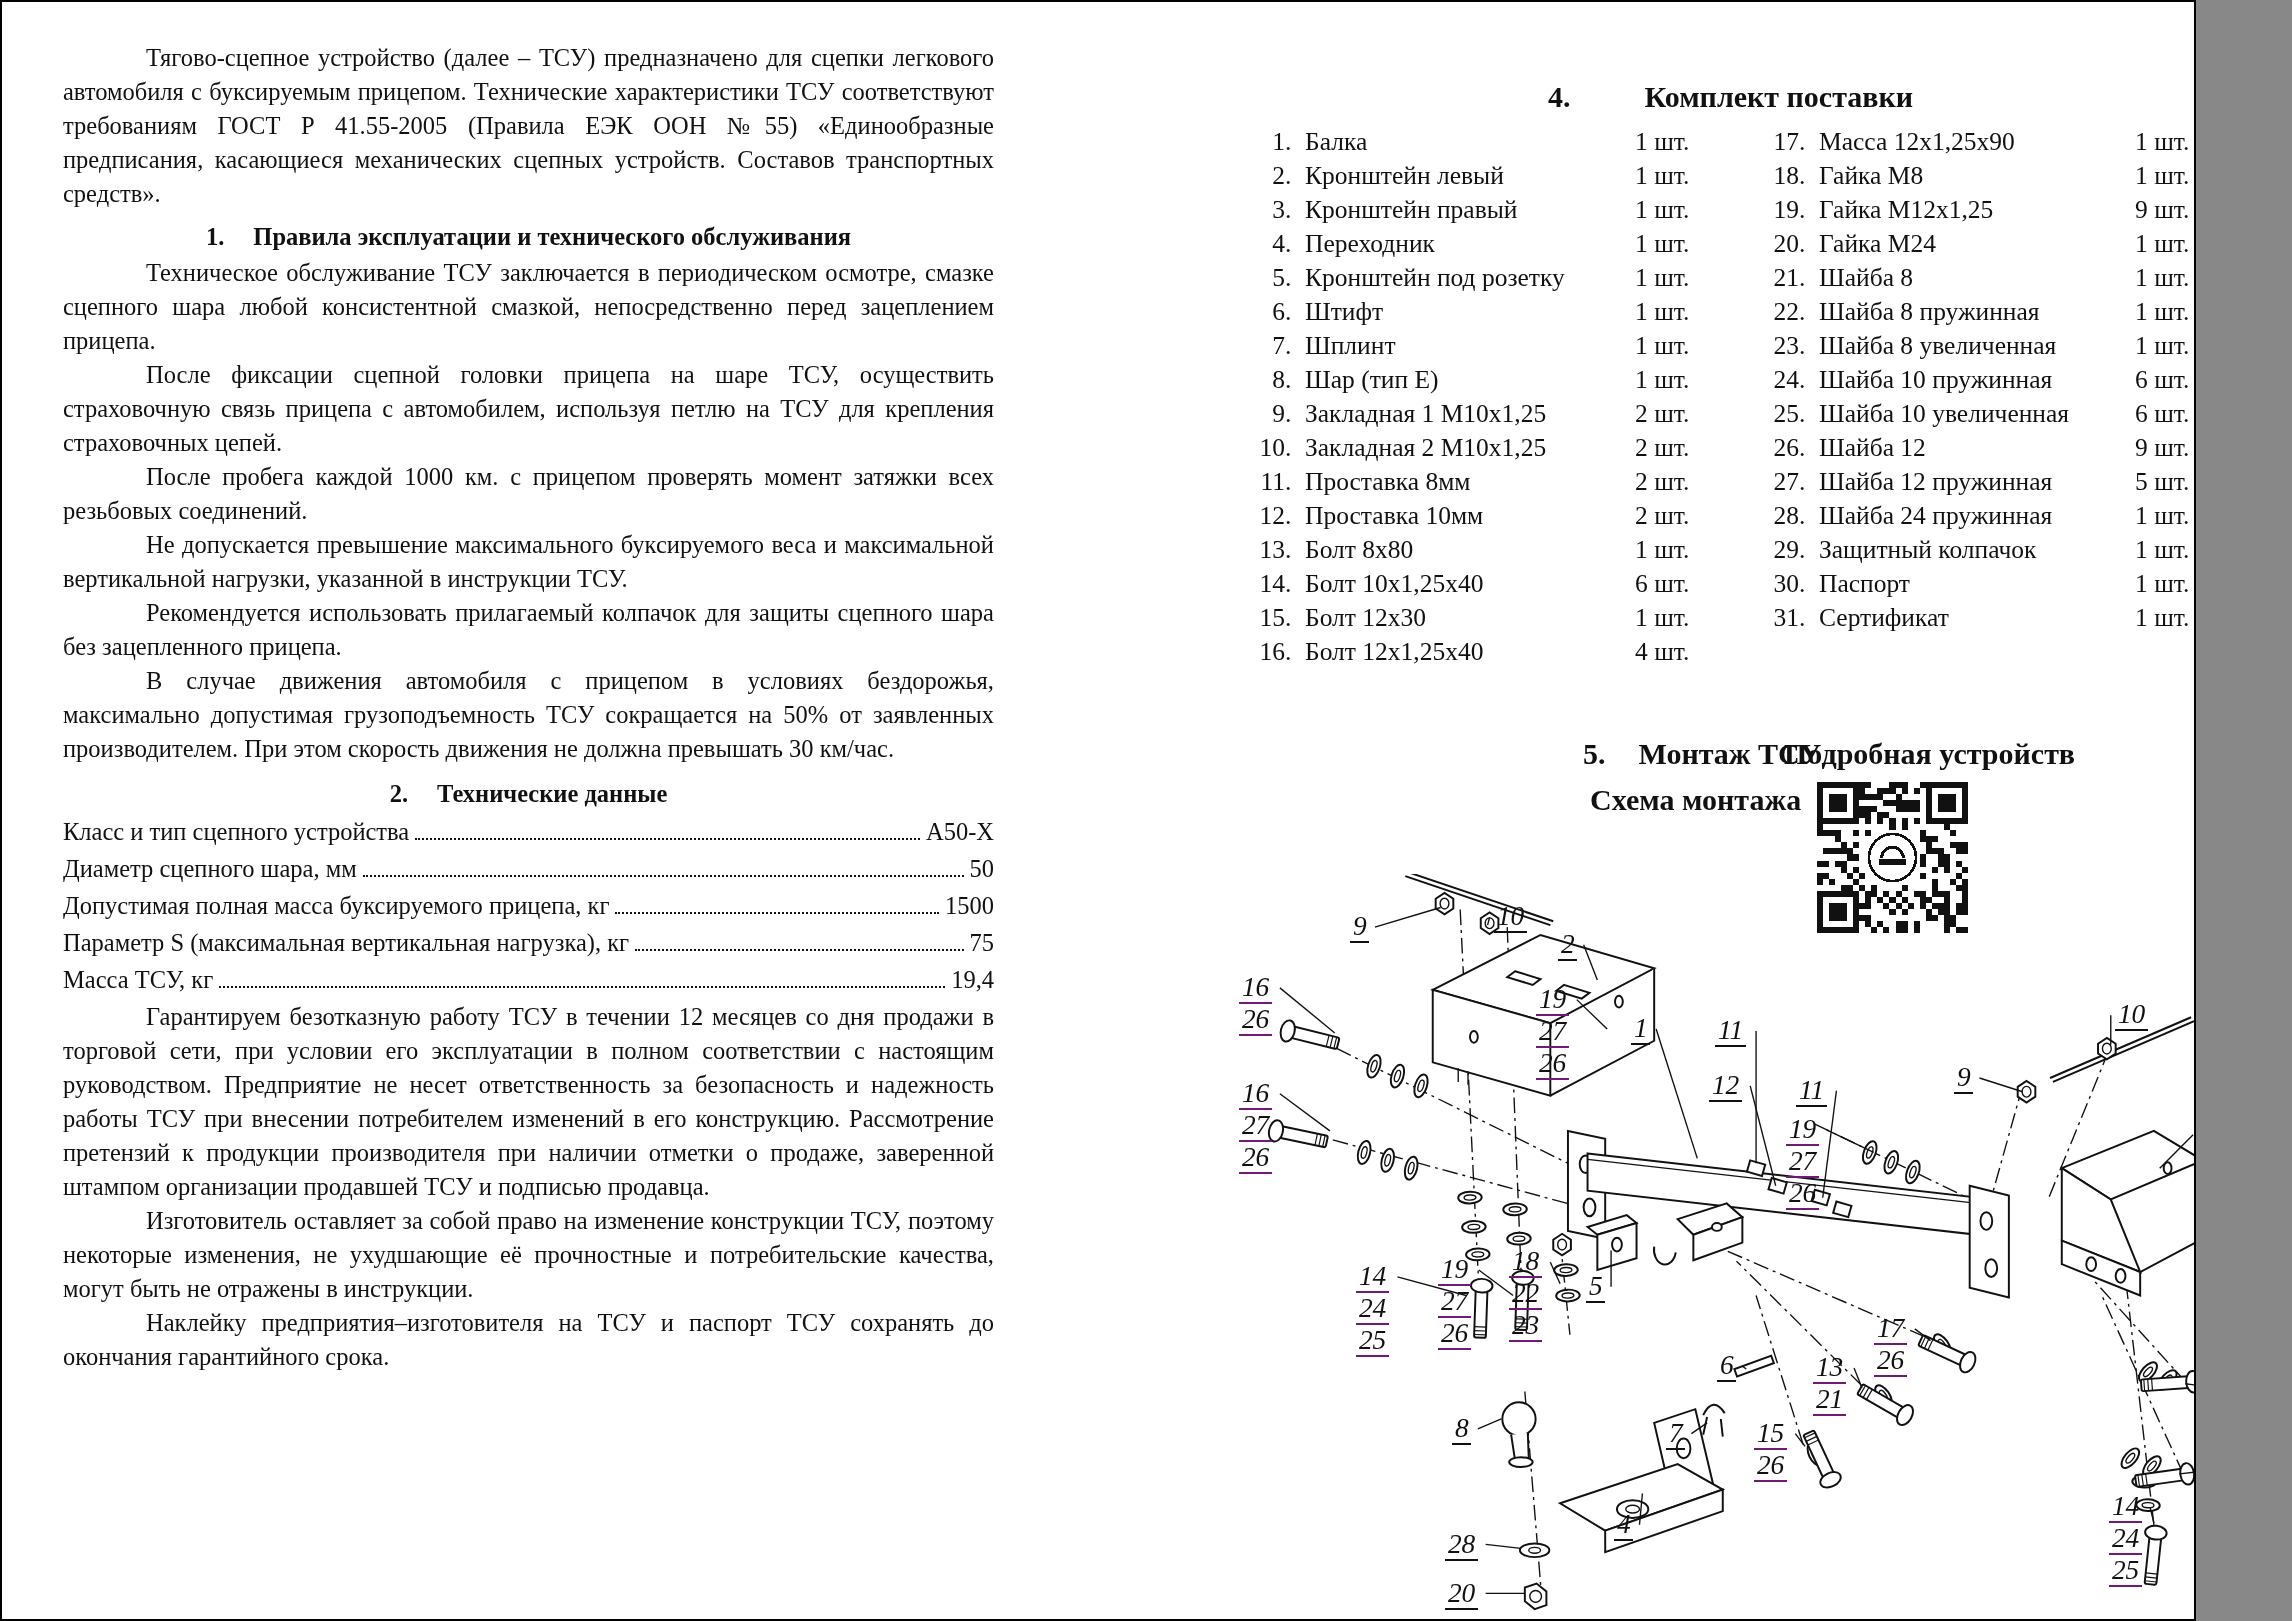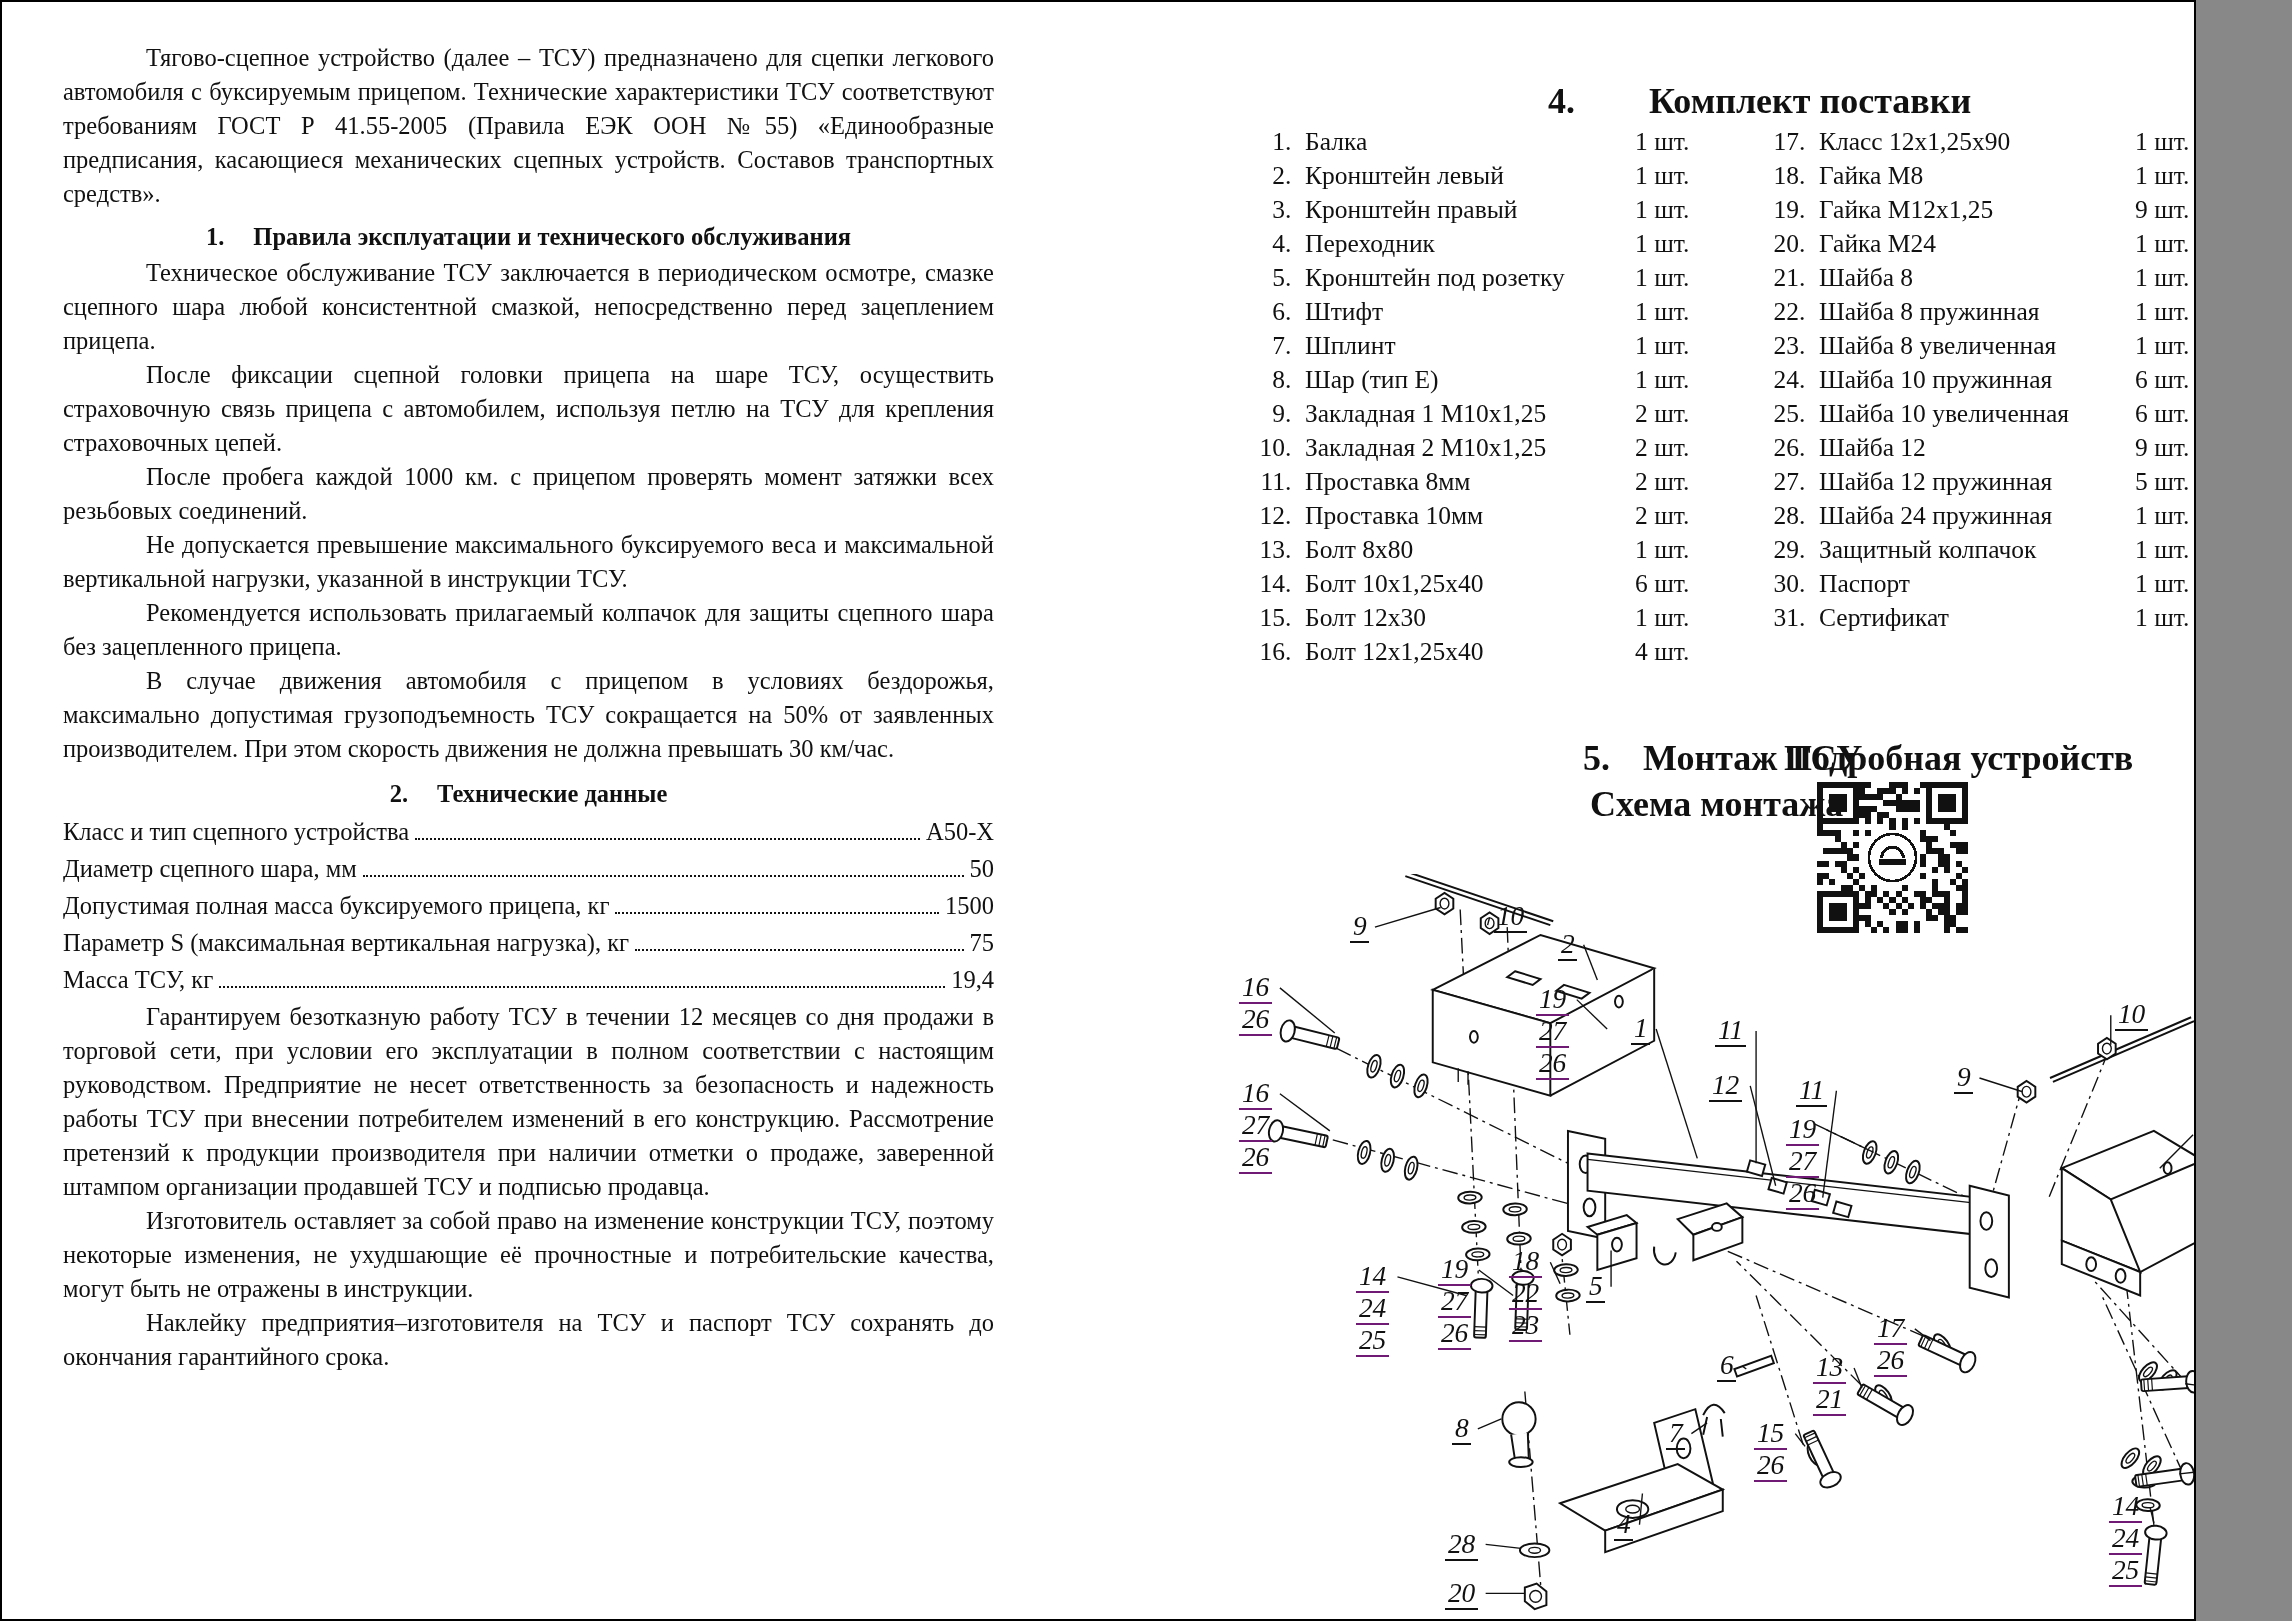--- a/index.html
+++ b/index.html
@@ -19,21 +19,21 @@
   .tdots{flex:1;border-bottom:2.5px dotted #111;margin:0 5.9px 7.8px 5.9px;min-width:29px;}
   .tval{white-space:nowrap;}
   
   .plist{position:absolute;font-size:25.5px;}
   .plist .prow{display:flex;height:34px;line-height:34px;}
   .pn{text-align:right;padding-right:13.7px;box-sizing:border-box;}
   .pname{overflow:hidden;white-space:nowrap;}
   .pqty{white-space:nowrap;}
   .col1 .pn{width:88px;} .col1 .pname{width:330px;} 
   .col2 .pn{width:112px;} .col2 .pname{width:316px;}
-  .bighead{position:absolute;font-weight:bold;font-size:36px;white-space:nowrap;}
+  .bighead{position:absolute;font-weight:bold;font-size:30px;white-space:nowrap;}
   .bighead .htitle{margin-left:74px;}
   .s5head .htitle{margin-left:33px;}
   
   .qrbox{position:absolute;left:1815px;top:780px;width:151px;height:151px;}
   .qrbox svg{width:100%;height:100%;shape-rendering:crispEdges;}
   
   .diagram{position:absolute;left:1127px;top:872px;width:1165px;height:749px;}
   .diagram svg.draw{position:absolute;left:0;top:0;width:100%;height:100%;}
   .dlabel{position:absolute;font-style:italic;font-size:27.4px;line-height:30px;color:#111;}
   .dlabel span{display:block;border-bottom:2px solid #701a75;padding:0 2.9px 0 2.9px;width:max-content;}
@@ -174,21 +174,21 @@
       </div>
       <div class="prow">
         <span class="pn">16.</span>
         <span class="pname">Болт 12х1,25х40</span>
         <span class="pqty">4 шт.</span>
       </div>
     </div>
   <div class="plist col2" id="plist2" style="left:1705px;top:123px;width:529px;">
       <div class="prow">
         <span class="pn">17.</span>
-        <span class="pname">Класс 12х1,25х90</span>
+        <span class="pname">Масса 12х1,25х90</span>
         <span class="pqty">1 шт.</span>
       </div>
       <div class="prow">
         <span class="pn">18.</span>
         <span class="pname">Гайка М8</span>
         <span class="pqty">1 шт.</span>
       </div>
       <div class="prow">
         <span class="pn">19.</span>
         <span class="pname">Гайка М12х1,25</span>

